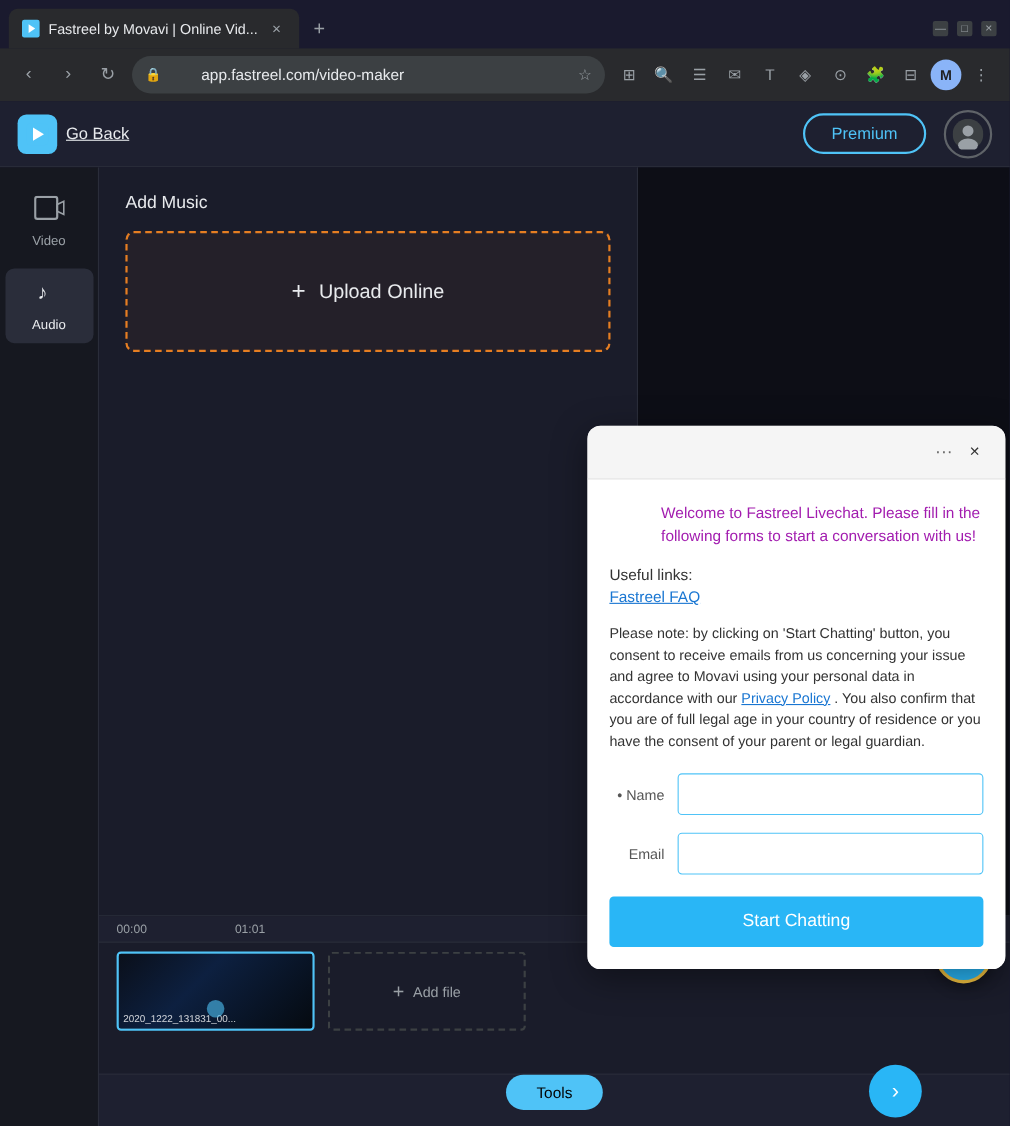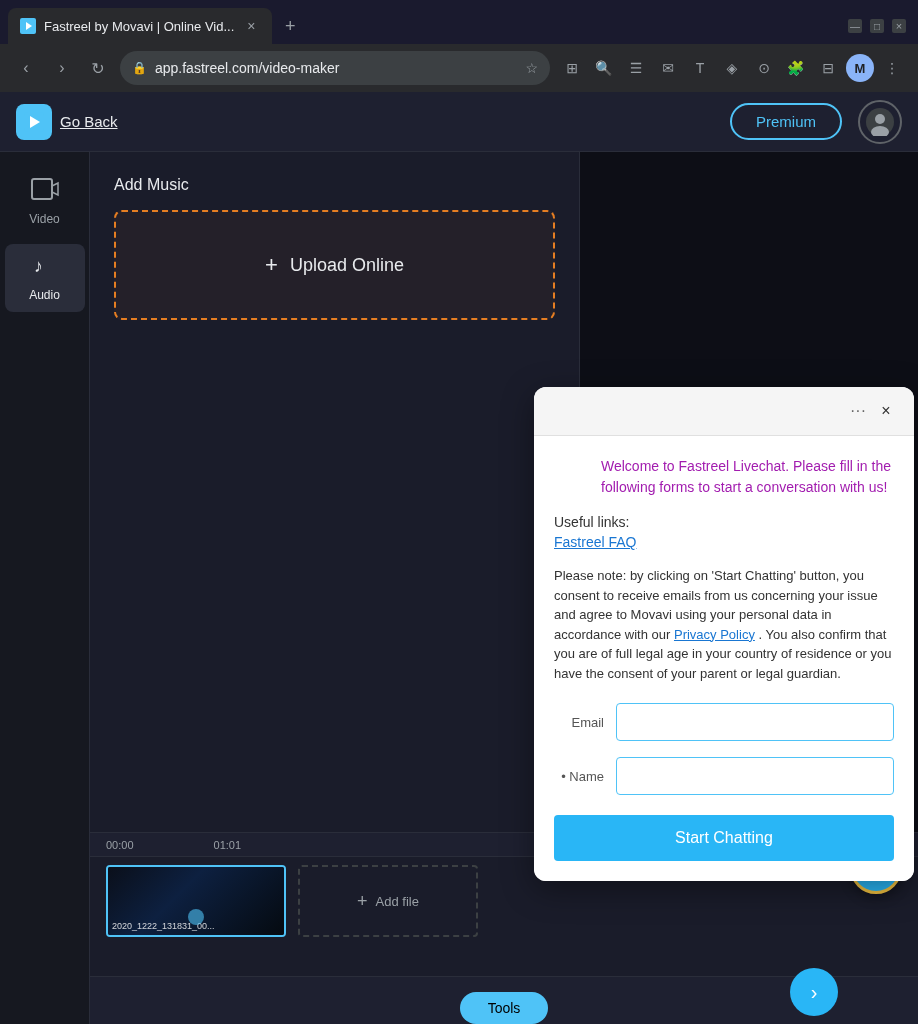--- a/index.html
+++ b/index.html
@@ -8,21 +8,21 @@
     .tab { background: #3c4043; border-radius: 8px 8px 0 0; display: flex; align-items: center; padding: 8px 12px; gap: 8px; min-width: 220px; height: 36px; }
     .tab.active { background: #292a2d; }
     .tab-favicon { width: 16px; height: 16px; background: #4fc3f7; border-radius: 2px; flex-shrink: 0; display: flex; align-items: center; justify-content: center; }
     .tab-title { color: #e8eaed; font-size: 13px; flex: 1; white-space: nowrap; overflow: hidden; text-overflow: ellipsis; }
     .tab-close { color: #9aa0a6; font-size: 14px; cursor: pointer; width: 18px; height: 18px; display: flex; align-items: center; justify-content: center; border-radius: 50%; }
     .new-tab-btn { color: #9aa0a6; font-size: 18px; cursor: pointer; width: 28px; height: 28px; display: flex; align-items: center; justify-content: center; }
     .browser-controls { background: #292a2d; display: flex; align-items: center; padding: 6px 12px; gap: 8px; height: 48px; }
     .nav-btn { color: #9aa0a6; font-size: 16px; cursor: pointer; width: 28px; height: 28px; display: flex; align-items: center; justify-content: center; border-radius: 50%; }
     .address-bar { flex: 1; background: #3c4043; border-radius: 20px; display: flex; align-items: center; padding: 6px 12px; gap: 8px; height: 34px; }
     .lock-icon { color: #9aa0a6; font-size: 12px; }
-    .address-text { color: #e8eaed; font-size: 14px; flex: 1; }
+    .address-text { color: #e8eaed; font-size: 14px; flex: 1; margin-left: 28px; }
     .star-icon { color: #9aa0a6; font-size: 14px; }
     .toolbar-icons { display: flex; align-items: center; gap: 4px; }
     .toolbar-icon { width: 28px; height: 28px; display: flex; align-items: center; justify-content: center; color: #9aa0a6; font-size: 14px; cursor: pointer; border-radius: 50%; }
     .profile-icon { width: 28px; height: 28px; background: #8ab4f8; border-radius: 50%; display: flex; align-items: center; justify-content: center; color: #202124; font-size: 13px; font-weight: bold; cursor: pointer; }
 
     
     .app-container { display: flex; flex-direction: column; height: calc(1024px - 92px); }
     .app-header { background: #1e2030; display: flex; align-items: center; padding: 0 16px; height: 60px; border-bottom: 1px solid #2a2d3a; }
     .go-back-btn { display: flex; align-items: center; gap: 8px; cursor: pointer; }
     .app-logo { width: 36px; height: 36px; background: #4fc3f7; border-radius: 8px; display: flex; align-items: center; justify-content: center; color: white; font-size: 18px; }
@@ -56,21 +56,21 @@
     
     .preview-area { flex: 1; background: #0d0e16; position: relative; }
     .timeline-ruler { height: 24px; background: #1e2030; display: flex; align-items: center; padding: 0 16px; border-bottom: 1px solid #2a2d3a; gap: 80px; }
     .ruler-time { color: #9aa0a6; font-size: 11px; }
     .timeline-tracks { flex: 1; padding: 8px 16px; display: flex; align-items: center; gap: 12px; }
     .video-clip { width: 180px; height: 72px; background: #1e3a5f; border: 2px solid #4fc3f7; border-radius: 4px; overflow: hidden; position: relative; cursor: pointer; }
     .video-clip-inner { width: 100%; height: 100%; background: linear-gradient(135deg, #0d1b2a 0%, #1e3a5f 50%, #0d0e16 100%); }
     .add-file-btn { width: 180px; height: 72px; border: 2px dashed #3c4043; border-radius: 4px; display: flex; align-items: center; justify-content: center; gap: 8px; cursor: pointer; color: #9aa0a6; }
 
     
-    .bottom-bar { height: 48px; background: #1e2030; border-top: 1px solid #2a2d3a; display: flex; align-items: flex-end; justify-content: center; gap: 16px; }
+    .bottom-bar { height: 48px; background: #1e2030; border-top: 1px solid #2a2d3a; display: flex; align-items: flex-start; justify-content: center; gap: 16px; }
     .tools-btn { background: #4fc3f7; color: #000; padding: 8px 28px; border-radius: 20px; font-size: 14px; font-weight: 500; cursor: pointer; }
 
     
     .livechat-widget { position: absolute; right: 4px; top: 235px; width: 380px; background: #f5f5f5; border-radius: 12px; box-shadow: 0 8px 32px rgba(0,0,0,0.4); overflow: hidden; z-index: 100; }
     .livechat-header { background: #f5f5f5; padding: 12px 16px; display: flex; align-items: center; justify-content: space-between; border-bottom: 1px solid #e0e0e0; }
     .livechat-header-actions { display: flex; align-items: center; gap: 8px; }
     .livechat-menu-btn { color: #666; font-size: 16px; cursor: pointer; }
     .livechat-close-btn { color: #333; font-size: 16px; cursor: pointer; width: 24px; height: 24px; display: flex; align-items: center; justify-content: center; }
     .livechat-body { padding: 20px; background: white; }
     .livechat-welcome { color: #a21caf; font-size: 14px; line-height: 1.5; margin-bottom: 16px; margin-left: 47px; }
@@ -246,27 +246,27 @@
           <p class="livechat-welcome">Welcome to Fastreel Livechat. Please fill in the following forms to start a conversation with us!</p>
           <p class="livechat-links-label">Useful links:</p>
           <a class="livechat-faq-link">Fastreel FAQ</a>
           <p class="livechat-notice">
             <span>Please note: by clicking on 'Start Chatting' button, you consent to receive emails from us concerning your issue and agree to Movavi using your personal data in accordance with our</span>
             <a class="livechat-privacy-link">Privacy Policy</a>
             <span>. You also confirm that you are of full legal age in your country of residence or you have the consent of your parent or legal guardian.</span>
           </p>
           <div class="livechat-form">
             <div class="form-row">
+              <span class="form-label">• Name</span>
+              <input class="form-input" type="text" style="">
+            </div>
+            <div class="form-row">
               <span class="form-label">Email</span>
               <input class="form-input" type="email" style="">
             </div>
-            <div class="form-row">
-              <span class="form-label">• Name</span>
-              <input class="form-input" type="text" style="">
-            </div>
             <button class="start-chatting-btn">Start Chatting</button>
           </div>
         </div>
       </div>
 
       <div class="chat-bubble-btn">
         <span class="chat-bubble-icon">∨</span>
       </div>
     </div>
   </div>

